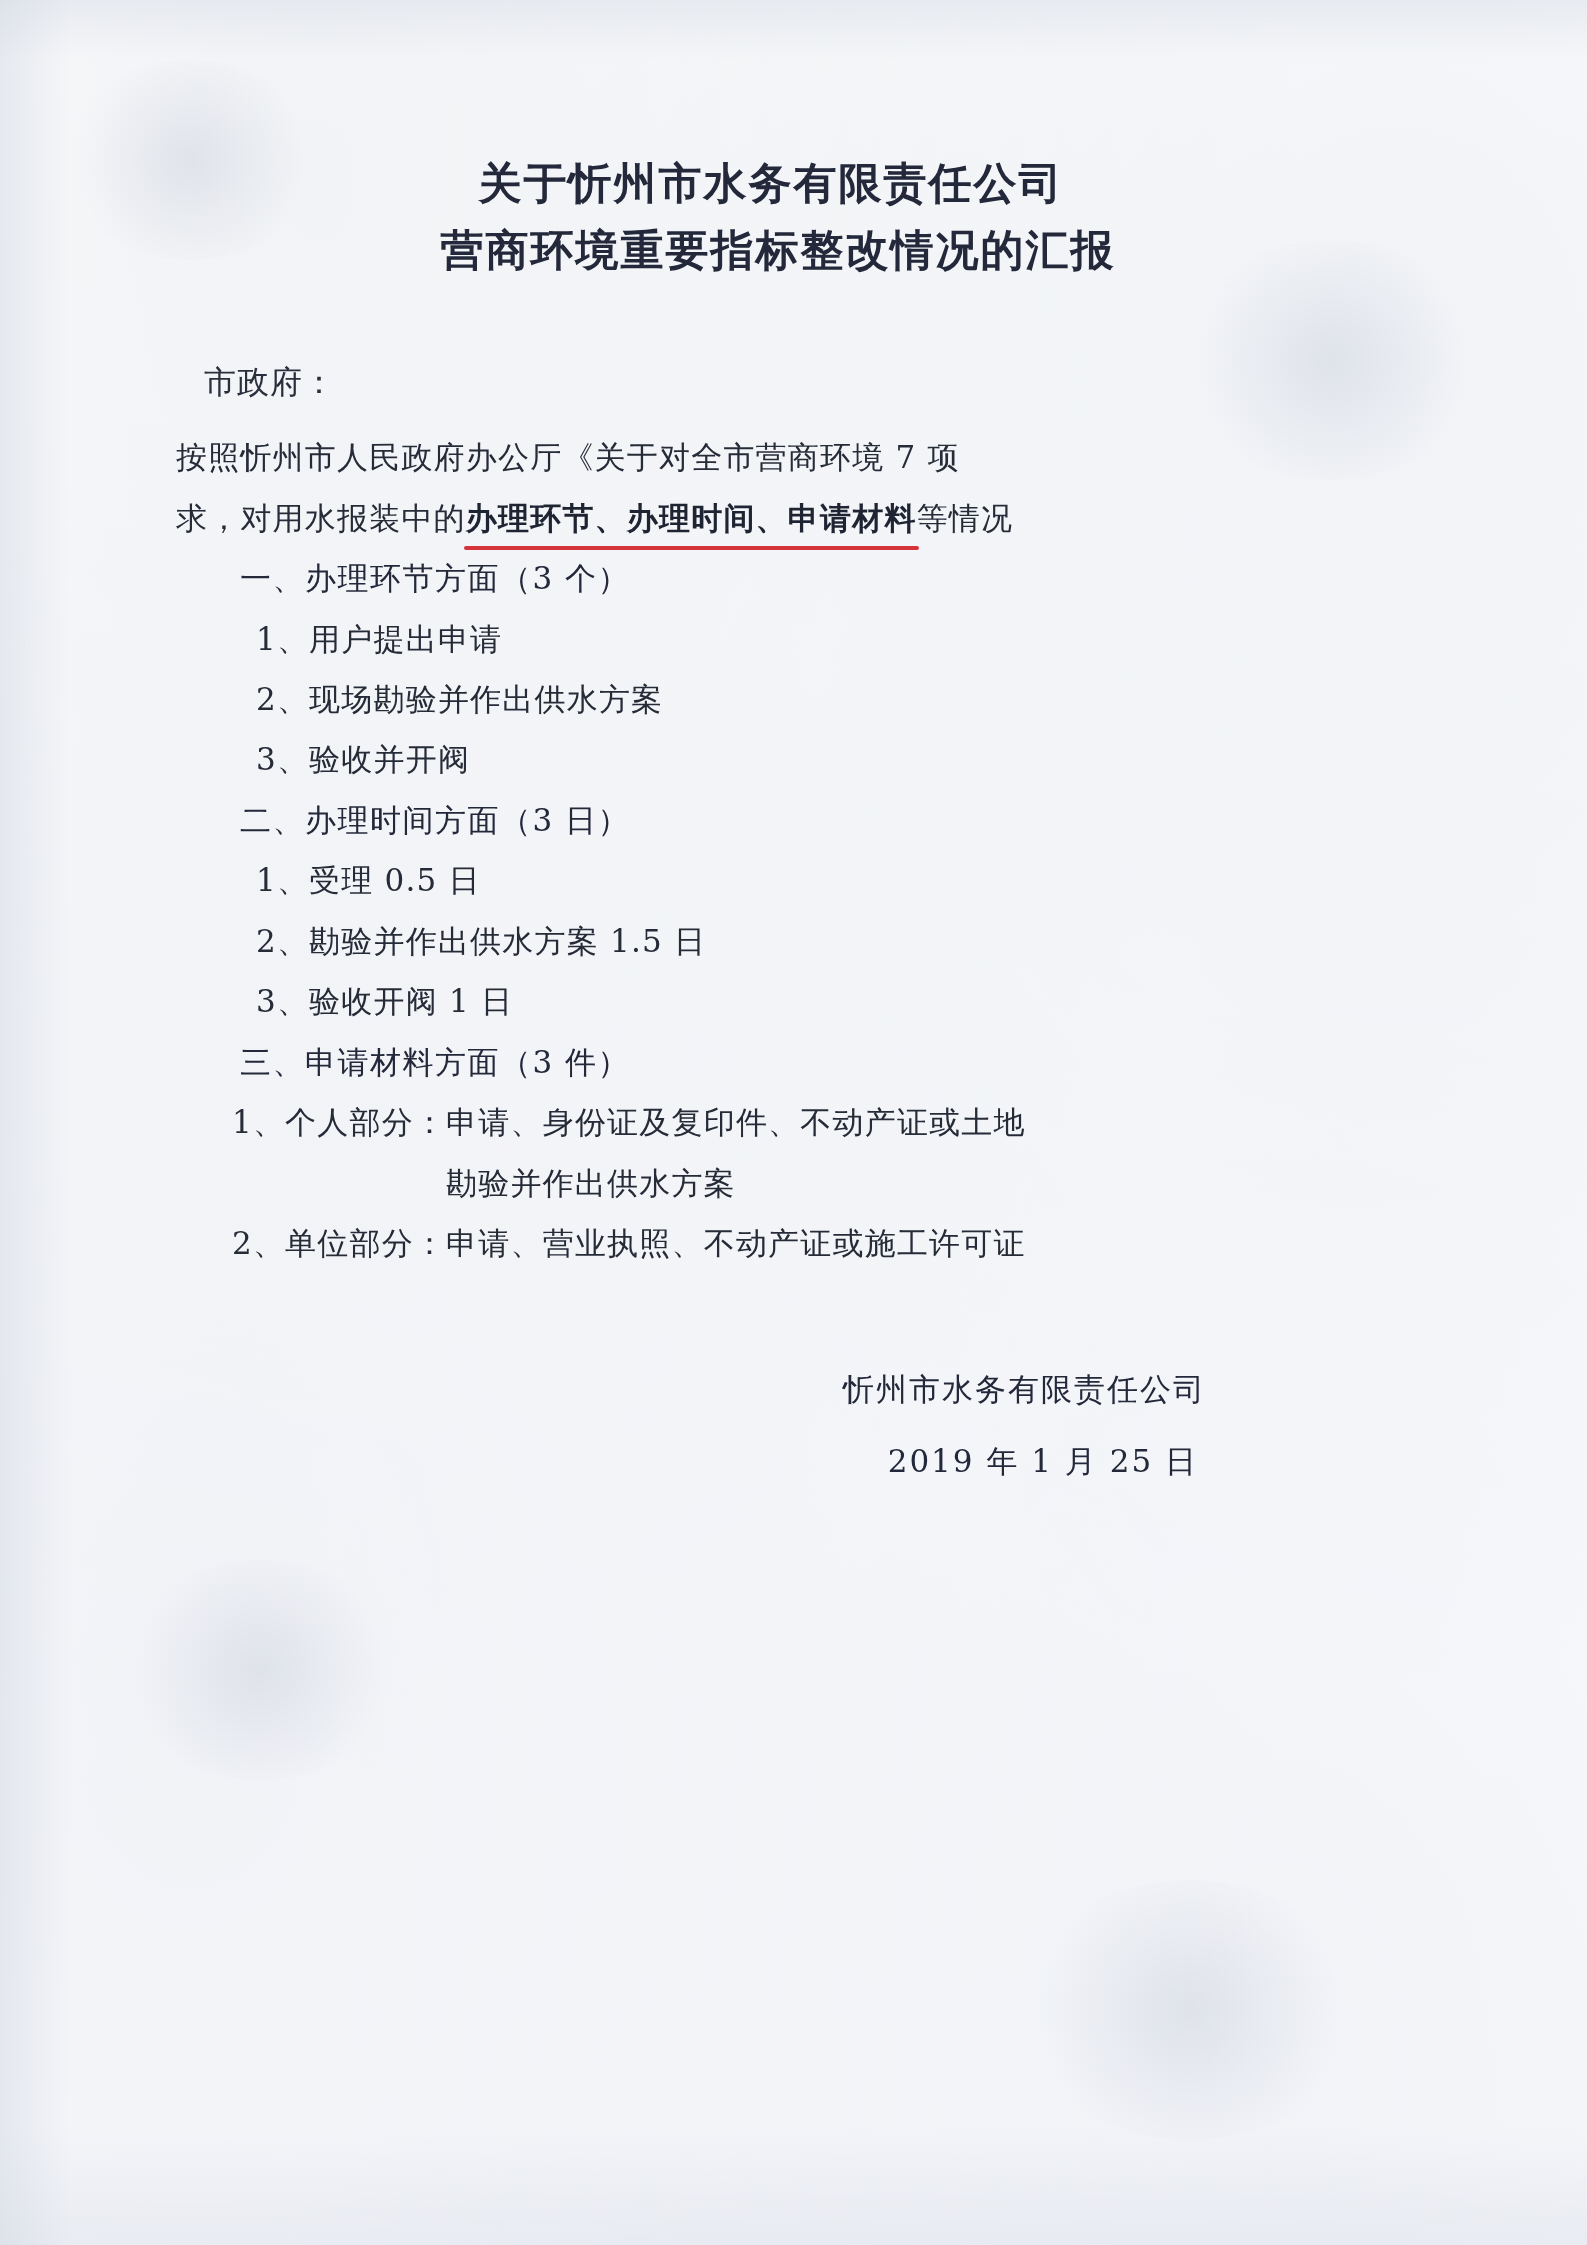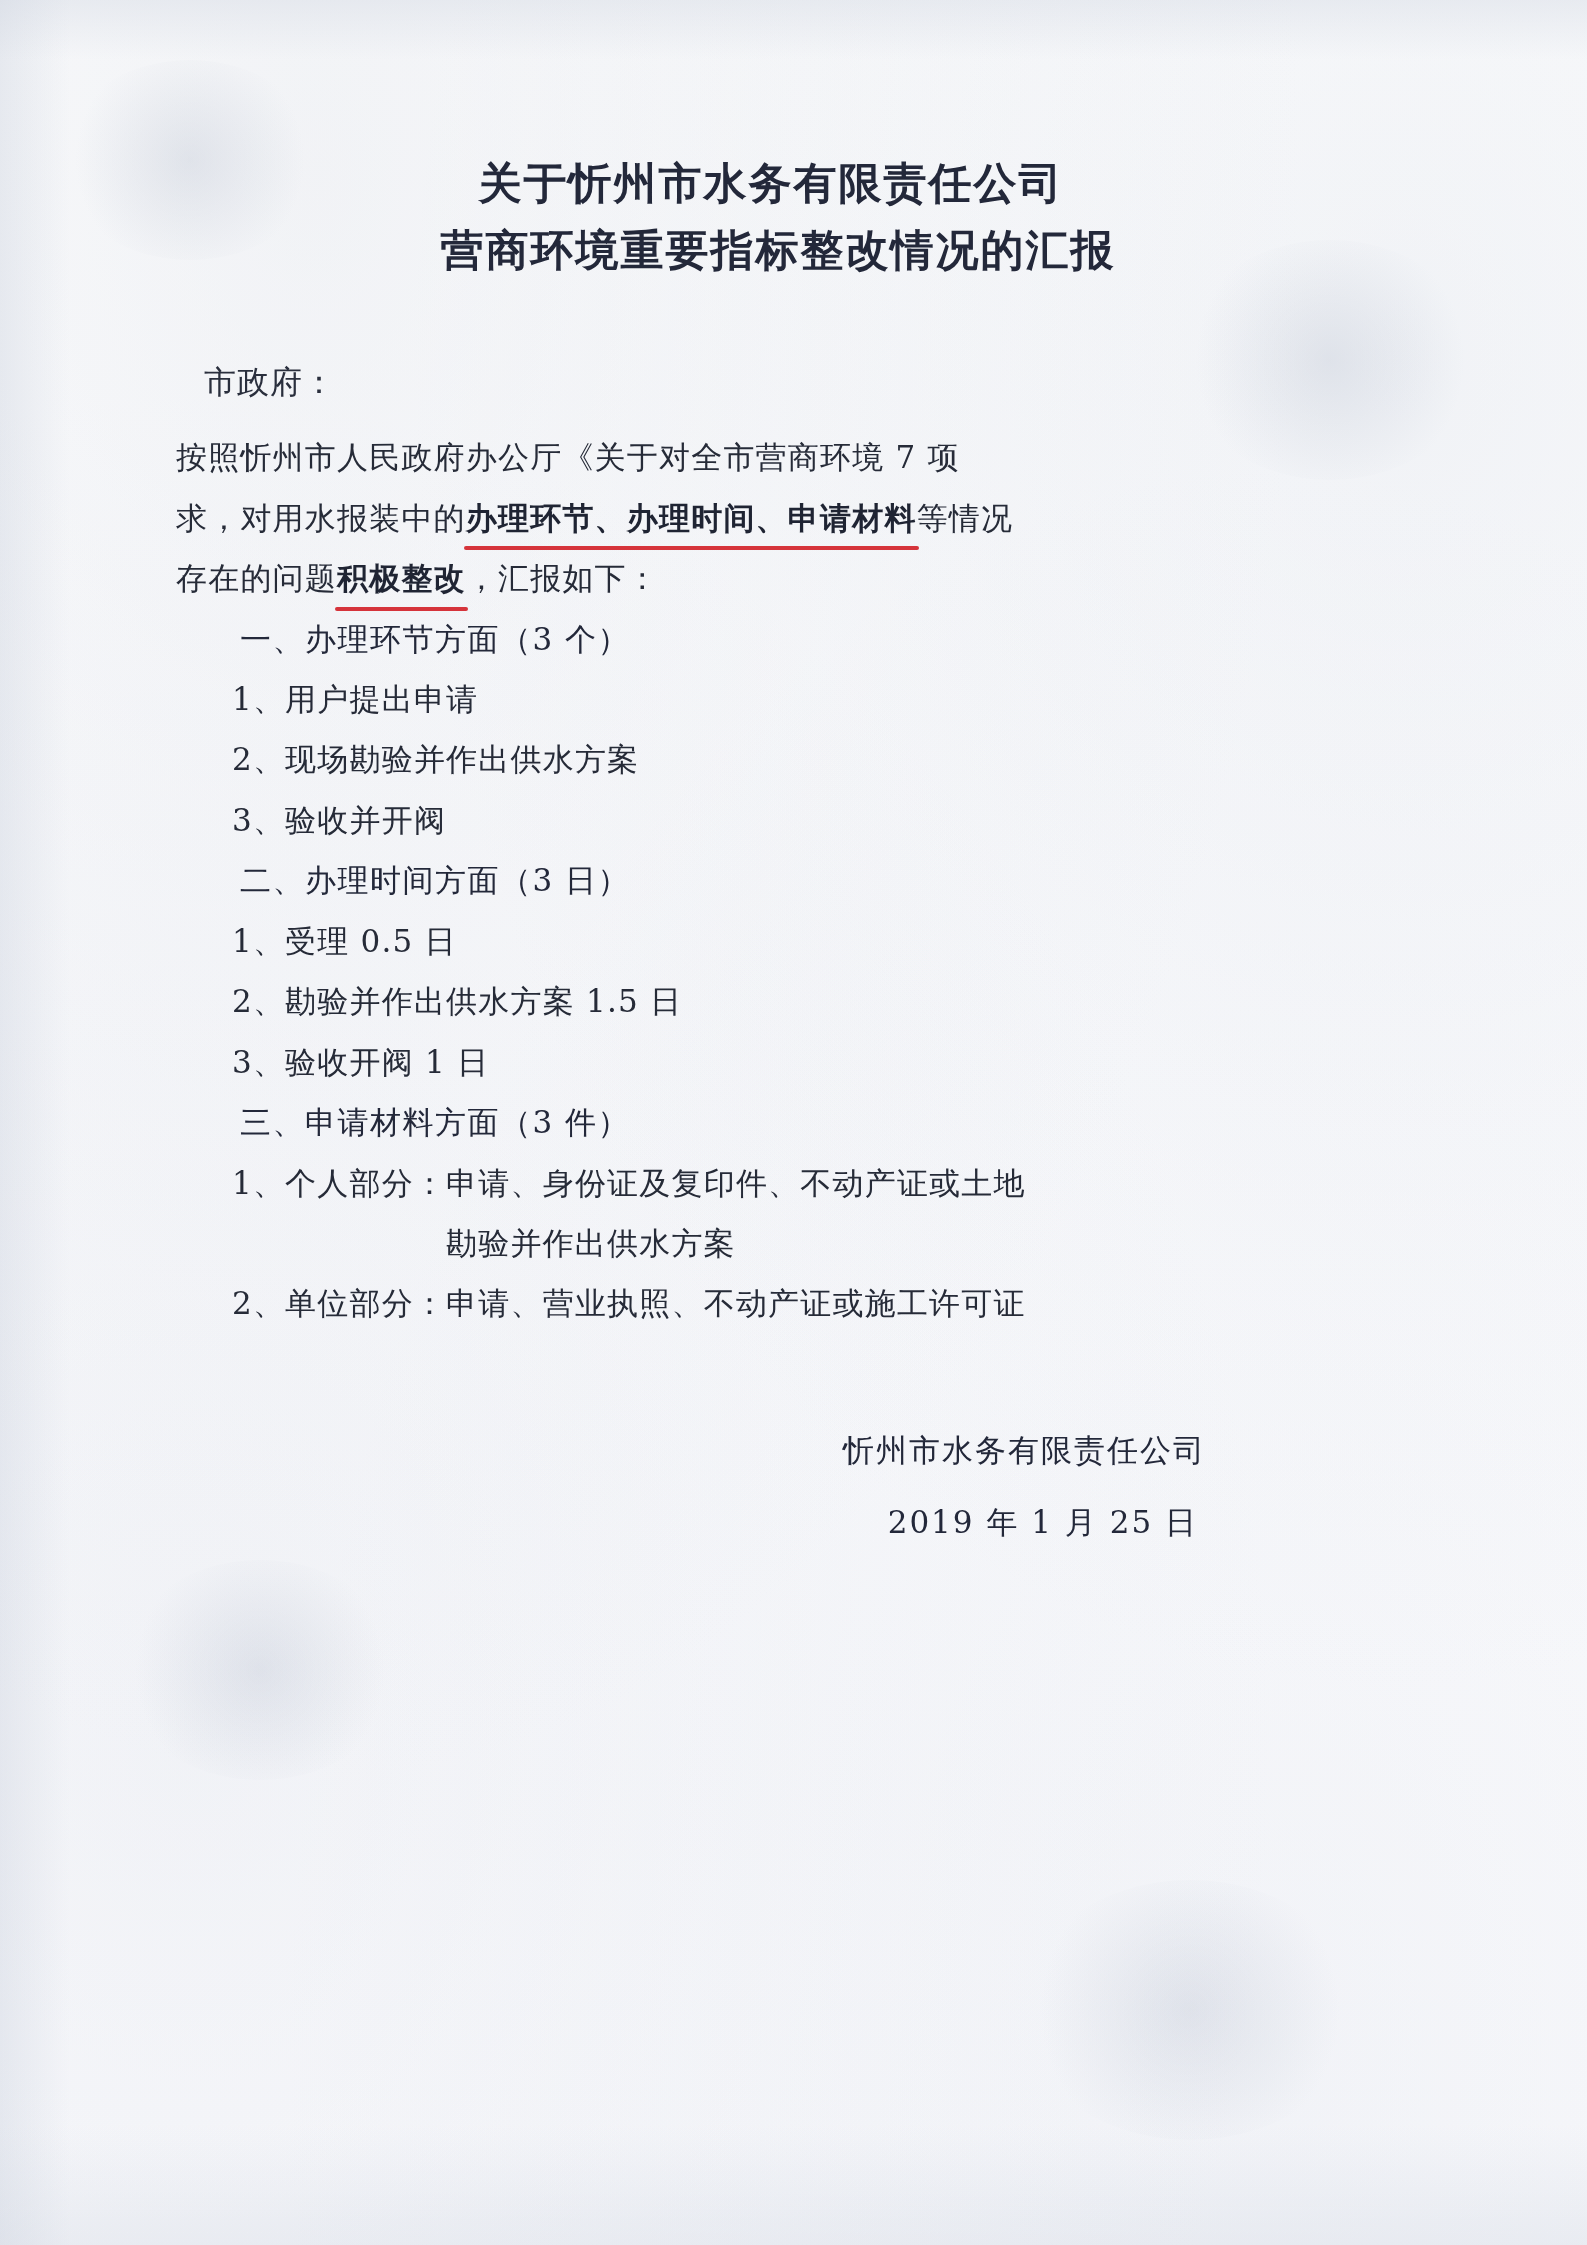--- a/index.html
+++ b/index.html
@@ -69,21 +69,21 @@
     line-height: 1.95;
     letter-spacing: 1.5px;
     margin-left: 64px;
     color: #23283a;
     font-weight: 400;
   }
   .item {
     font-size: 31px;
     line-height: 1.95;
     letter-spacing: 1.2px;
-    margin-left: 56px;
+    margin-left: 80px;
     color: #262b38;
   }
   .item.wrap2 {
     margin-left: 56px;
   }
   .item-cont {
     font-size: 31px;
     line-height: 1.95;
     letter-spacing: 1.2px;
     margin-left: 270px;
@@ -175,23 +175,20 @@
 
     <div class="salutation">市政府：</div>
 
     <div>
       <div class="bodyline">
         <span class="indent"></span><span>按照忻州市人民政府办公厅《关于对全市营商环境 7 项</span>
       </div>
       <div class="bodyline">
         <span>求，对用水报装中的</span><span class="red-u bold-ink">办理环节、办理时间、申请材料</span><span>等情况</span>
       </div>
-      <div class="bodyline">
-        <span>存在的问题</span><span class="red-u bold-ink">积极整改</span><span>，汇报如下：</span>
-      </div>
     </div>
 
     <div class="sec-head">一、办理环节方面（3 个）</div>
     <div class="item">1、用户提出申请</div>
     <div class="item">2、现场勘验并作出供水方案</div>
     <div class="item">3、验收并开阀</div>
 
     <div class="sec-head">二、办理时间方面（3 日）</div>
     <div class="item">1、受理 0.5 日</div>
     <div class="item">2、勘验并作出供水方案 1.5 日</div>

